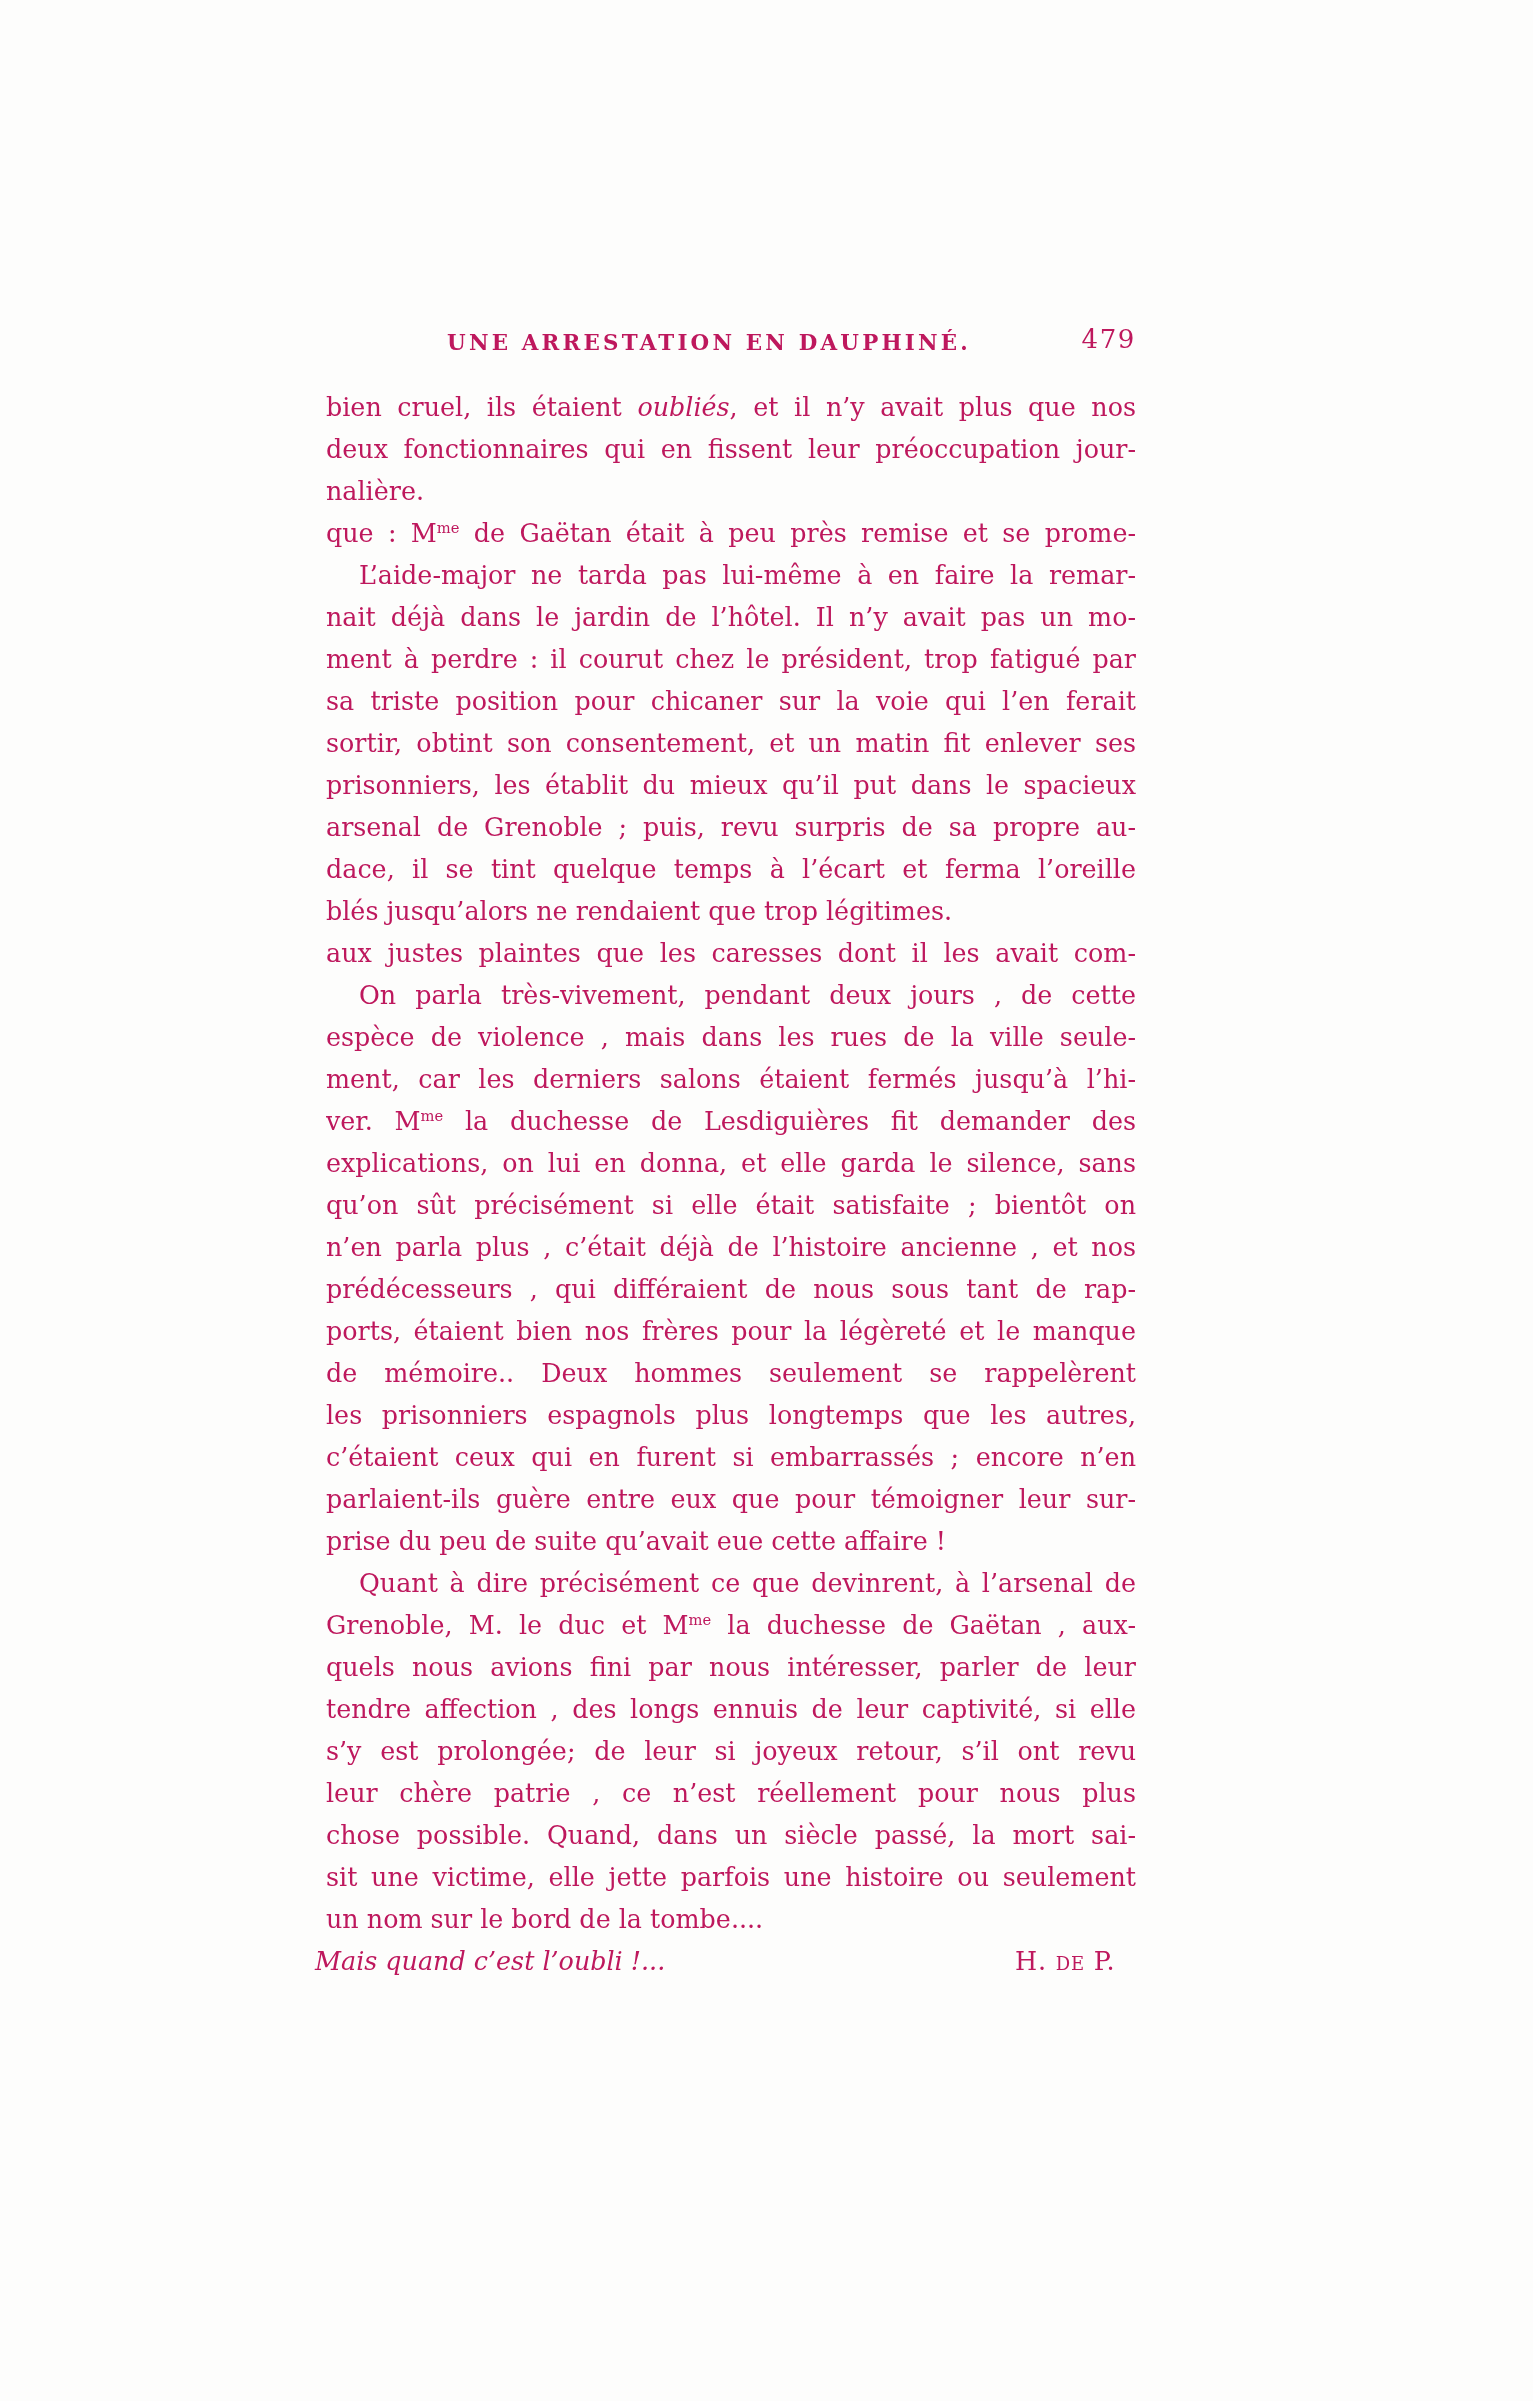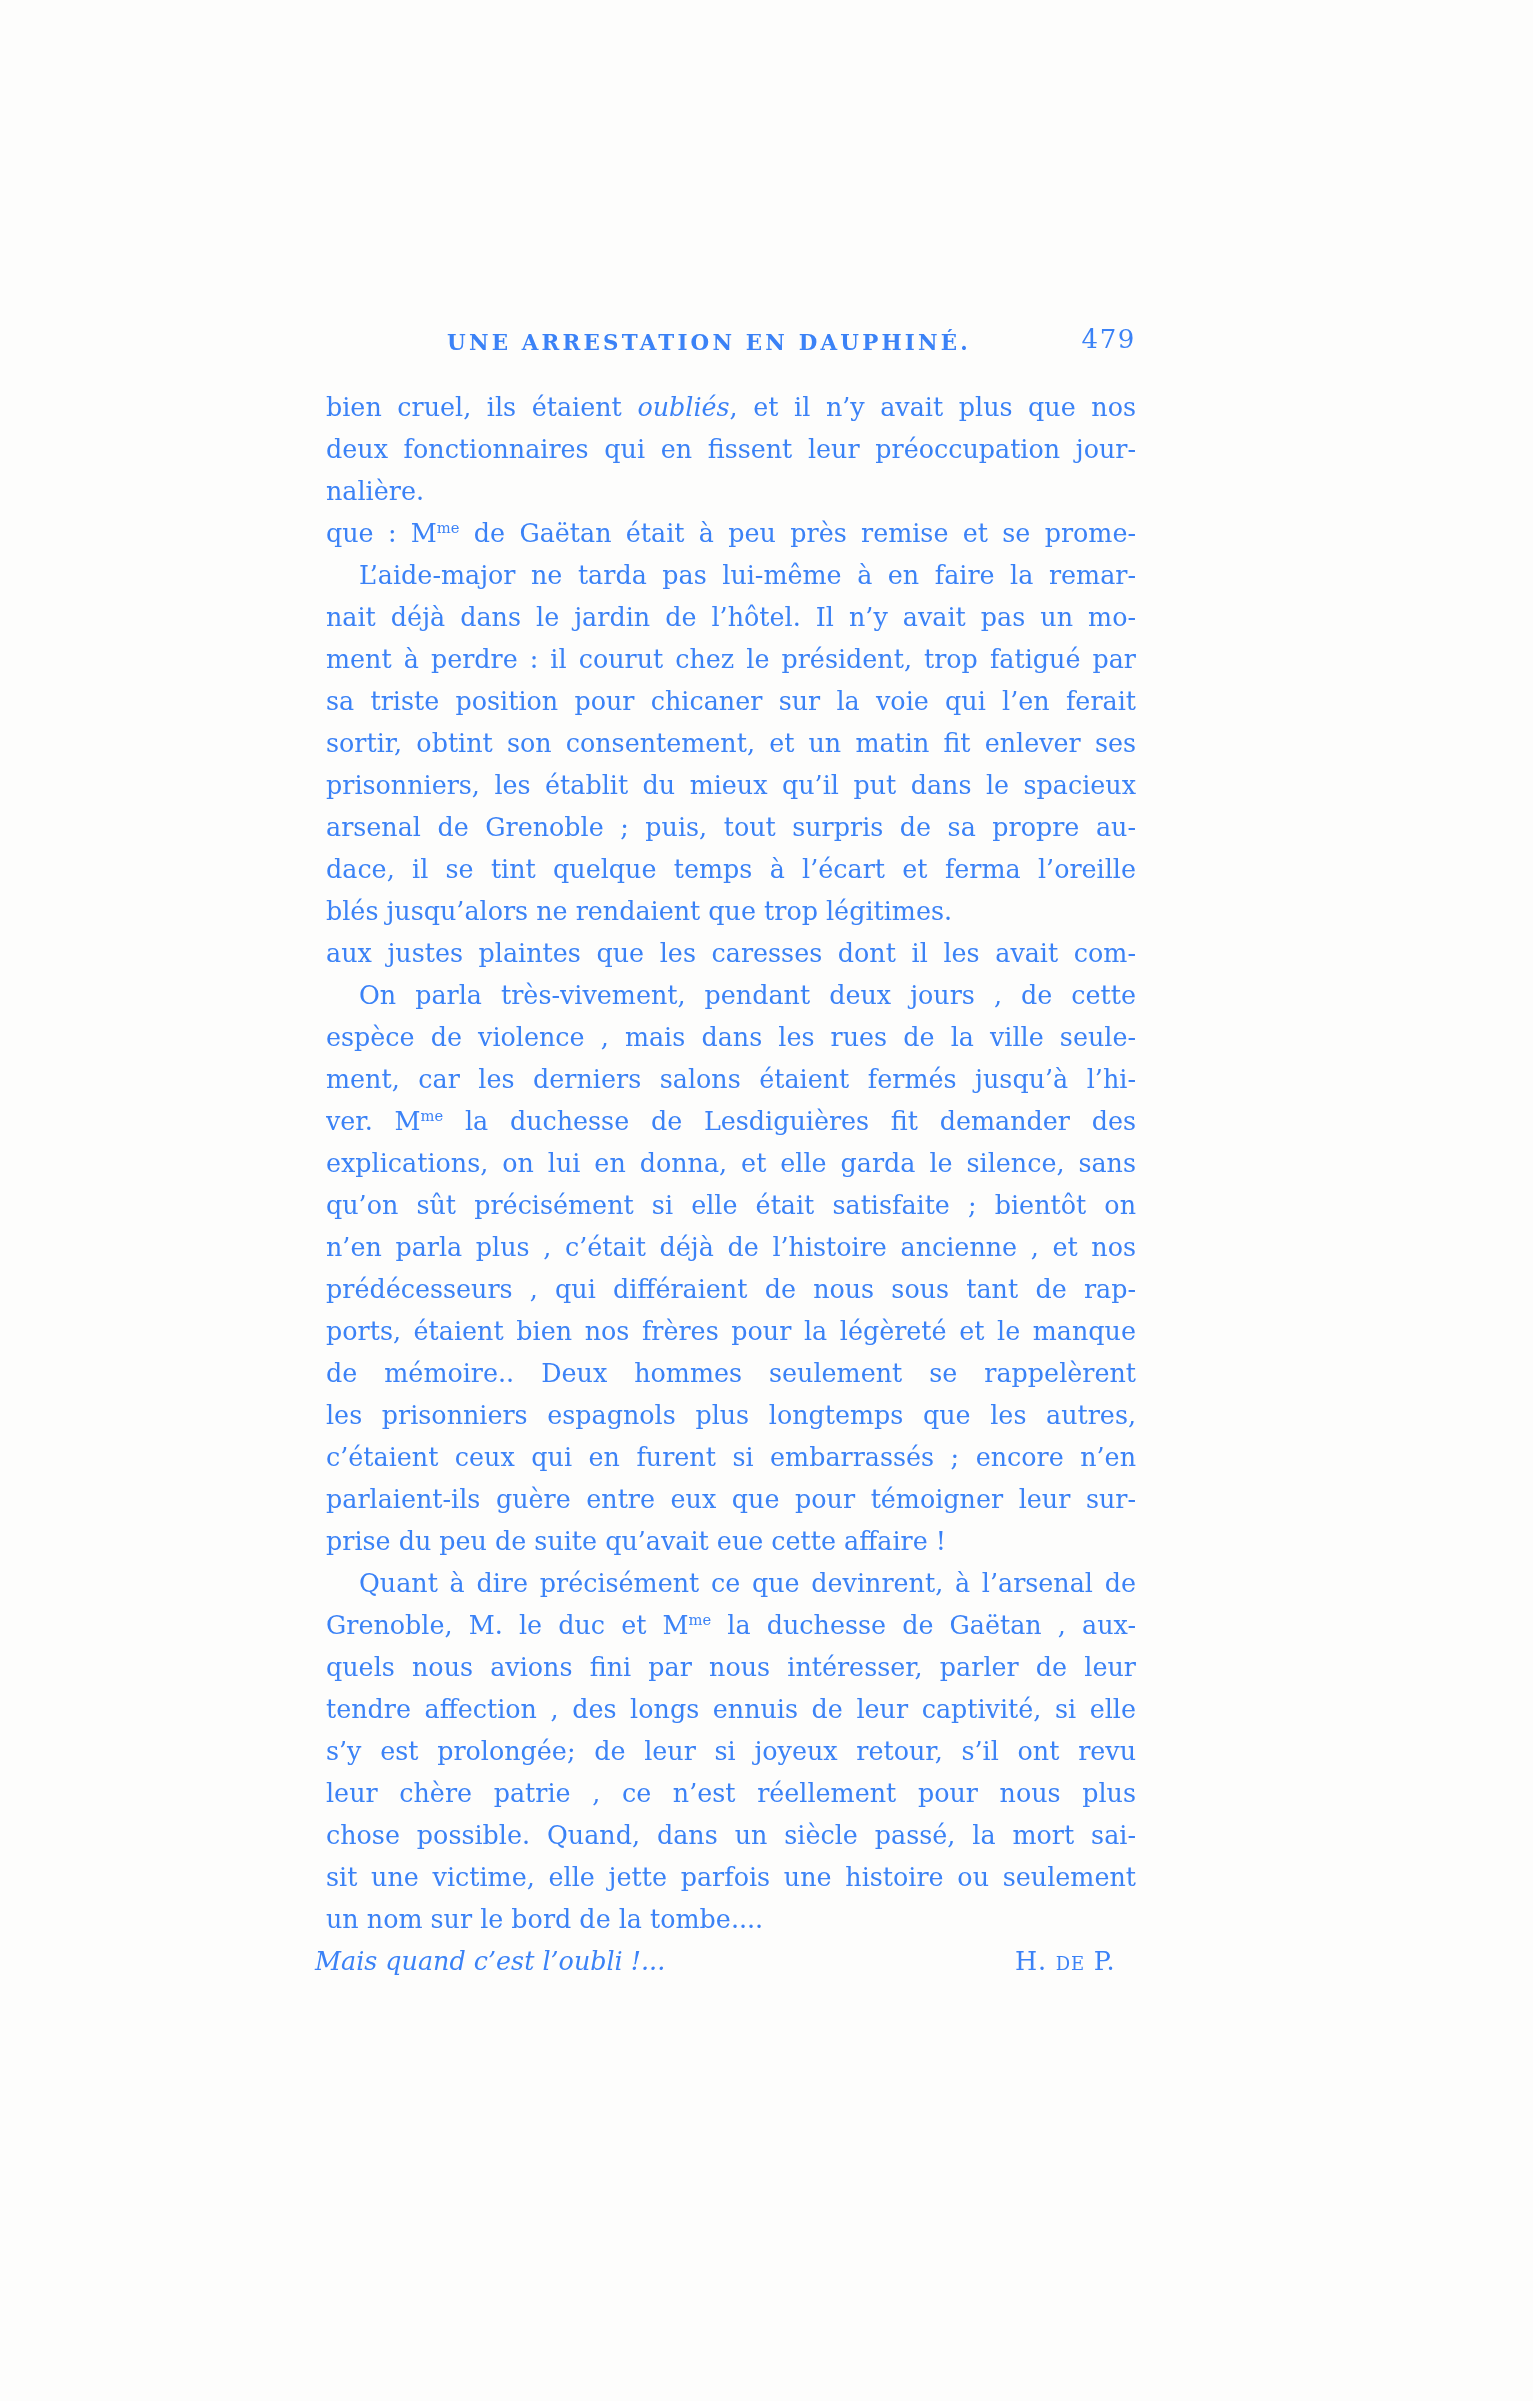--- a/index.html
+++ b/index.html
@@ -2,21 +2,21 @@
 <html style="font-size:12.7px"><head>
 <meta charset="utf-8">
 <style>
   html,body{margin:0;padding:0;background:#e8e8e4;}
   .page{
     position:relative;
     width:1534px;height:2401px;
     margin:0 auto;
     background:#fdfdfc;
     font-family:"DejaVu Serif", serif;
-    color:#3b82f6;
+    color:#be185d;
     overflow:hidden;
   }
   
   .running-head{
     position:absolute;
     left:282px;top:324px;width:854px;
     height:37px;
   }
   .header-title{
     position:absolute;
@@ -88,21 +88,21 @@
     <div class="line">bien cruel, ils étaient <em>oubliés</em>, et il n’y avait plus que nos</div>
       <div class="line">deux fonctionnaires qui en fissent leur préoccupation jour-</div>
       <div class="line flush">nalière.</div>
       <div class="line">que : M<span class="sup">me</span> de Gaëtan était à peu près remise et se prome-</div>
       <div class="line indent">L’aide-major ne tarda pas lui-même à en faire la remar-</div>
       <div class="line">nait déjà dans le jardin de l’hôtel. Il n’y avait pas un mo-</div>
       <div class="line">ment à perdre : il courut chez le président, trop fatigué par</div>
       <div class="line">sa triste position pour chicaner sur la voie qui l’en ferait</div>
       <div class="line">sortir, obtint son consentement, et un matin fit enlever ses</div>
       <div class="line">prisonniers, les établit du mieux qu’il put dans le spacieux</div>
-      <div class="line">arsenal de Grenoble ; puis, tout surpris de sa propre au-</div>
+      <div class="line">arsenal de Grenoble ; puis, revu surpris de sa propre au-</div>
       <div class="line">dace, il se tint quelque temps à l’écart et ferma l’oreille</div>
       <div class="line flush">blés jusqu’alors ne rendaient que trop légitimes.</div>
       <div class="line">aux justes plaintes que les caresses dont il les avait com-</div>
       <div class="line indent">On parla très-vivement, pendant deux jours , de cette</div>
       <div class="line">espèce de violence , mais dans les rues de la ville seule-</div>
       <div class="line">ment, car les derniers salons étaient fermés jusqu’à l’hi-</div>
       <div class="line">ver. M<span class="sup">me</span> la duchesse de Lesdiguières fit demander des</div>
       <div class="line">explications, on lui en donna, et elle garda le silence, sans</div>
       <div class="line">qu’on sût précisément si elle était satisfaite ; bientôt on</div>
       <div class="line">n’en parla plus , c’était déjà de l’histoire ancienne , et nos</div>

